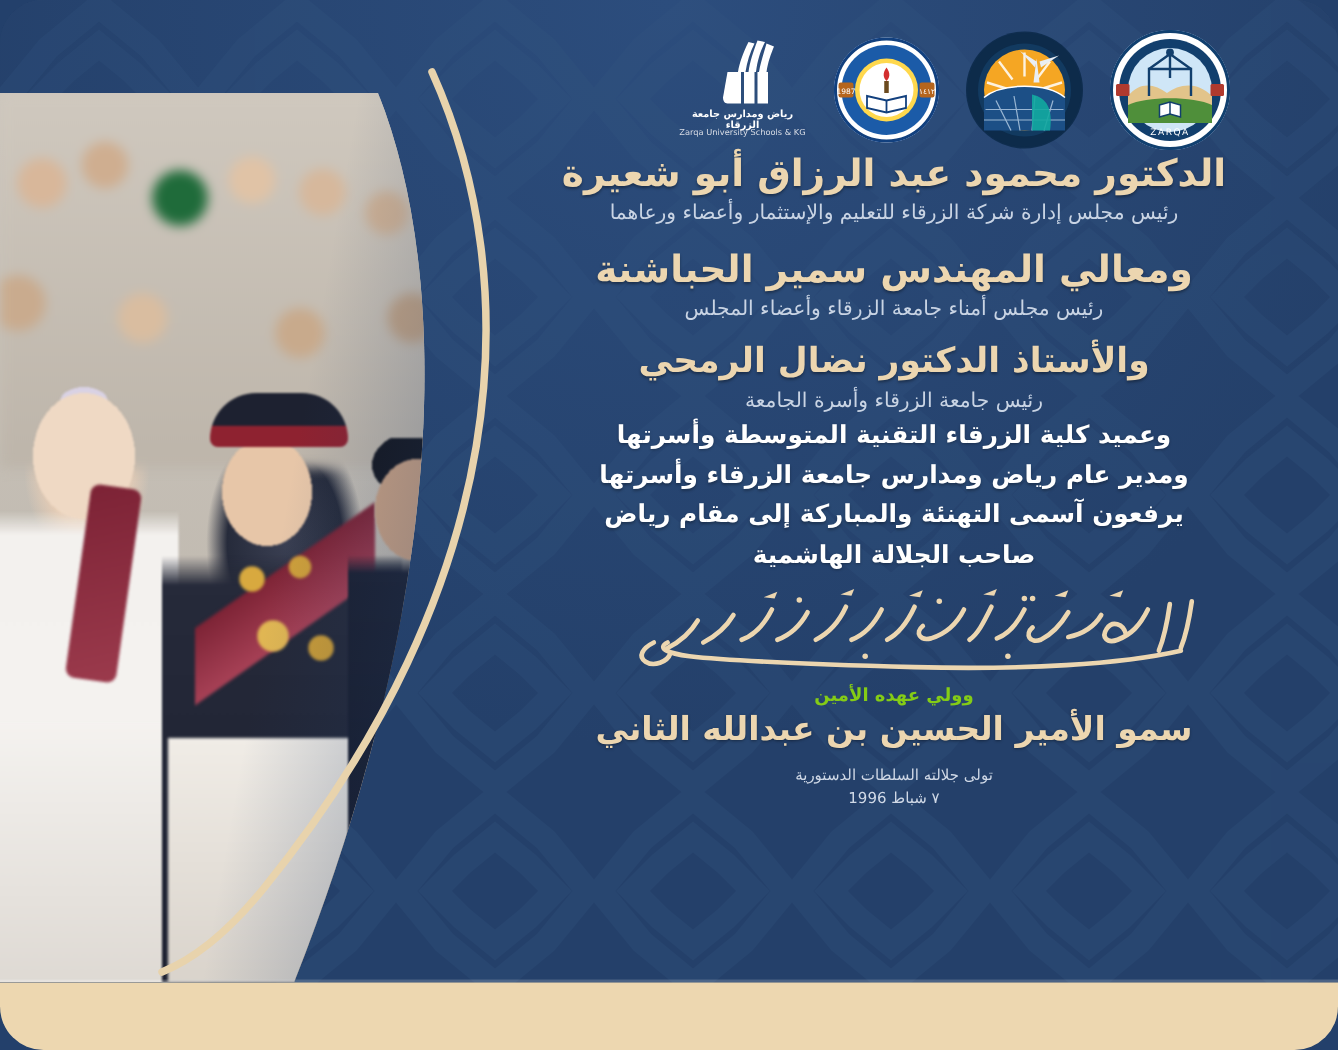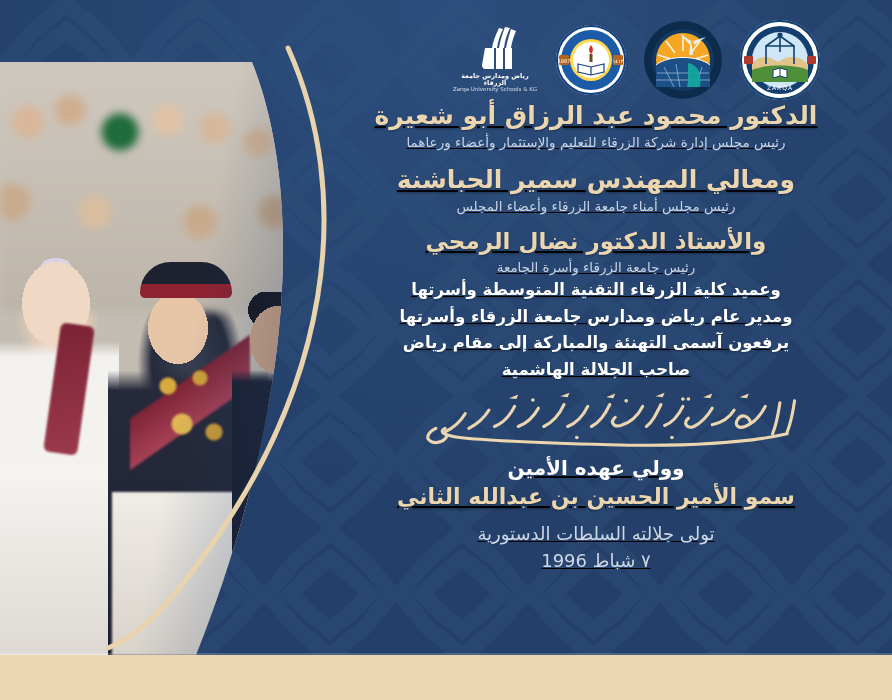--- a/index.html
+++ b/index.html
@@ -4,20 +4,21 @@
 <style>
   html,body{margin:0;padding:0;}
   body{
     width:892px;height:700px;overflow:hidden;
     background:#23406b;
     font-family:"DejaVu Sans","Liberation Sans",sans-serif;
   }
   #poster{
     position:relative;width:892px;height:700px;overflow:hidden;
     background:#24406a;
+    border-radius:29px;
   }
 
   
   .bg-pattern{
     position:absolute;inset:0;
     background-color:#24406a;
     background-image:
       radial-gradient(circle at 50% 0%, #2c4d7d 0%, #24406a 60%),
       repeating-conic-gradient(from 0deg at 0 0, rgba(255,255,255,0.035) 0deg 12deg, rgba(0,0,0,0) 12deg 45deg);
     background-size:100% 100%, 118px 118px;
@@ -134,47 +135,47 @@
   .seal{border-radius:50%;overflow:hidden;position:relative;}
   .seal2{width:70px;height:70px;background:#f2f4f8;
     box-shadow:0 0 0 2px #1b4f9c inset;}
   .seal3{width:78px;height:78px;background:#0f2d4e;}
   .seal4{width:80px;height:80px;background:#f5f6f8;
     box-shadow:0 0 0 2px #14447e inset;}
 
   
   .content{
     position:absolute;right:0;left:300px;top:100px;
-    text-align:center;direction:rtl;padding:0 22px;text-decoration:underline;
+    text-align:center;direction:rtl;padding:0 22px;
   }
   .name-gold{
     color:#ecd6b0;font-weight:bold;letter-spacing:0;
     text-shadow:0 1px 2px rgba(0,0,0,.35);
   }
   .n1{font-size:25px;line-height:1.25;}
   .n2{font-size:25px;line-height:1.25;}
   .n3{font-size:23px;line-height:1.25;}
   .sub{
     color:#c9d4e4;font-size:13.5px;line-height:1.5;margin-top:1px;font-weight:400;
   }
   .gap{height:11px;}
   .body-block{
     color:#ffffff;font-weight:bold;font-size:16.5px;line-height:1.62;
     text-shadow:0 1px 2px rgba(0,0,0,.3);
   }
   .royal-calli{
     margin-top:6px;height:62px;display:flex;align-items:center;justify-content:center;
   }
-  .mid-line{color:#ffffff;font-weight:bold;font-size:20px;margin-top:4px;}
+  .mid-line{color:#84cc16;font-weight:bold;font-size:12px;margin-top:4px;}
   .crown-prince{
     color:#ecd6b0;font-weight:bold;font-size:22px;line-height:1.3;margin-top:3px;
     text-shadow:0 1px 2px rgba(0,0,0,.35);
   }
   .bless{color:#ffffff;font-weight:bold;font-size:15.5px;line-height:1.5;margin-top:12px;}
-  .footnote{color:#cfd8e6;font-size:18px;line-height:1.5;margin-top:9px;}
+  .footnote{color:#cfd8e6;font-size:10px;line-height:1.5;margin-top:9px;}
   .sr{position:absolute;width:1px;height:1px;overflow:hidden;clip:rect(0 0 0 0);}
 </style>
 </head>
 <body>
 
 <div id="poster">
 
   <div class="bg-pattern"></div>
   <svg class="bg-stars" viewBox="0 0 892 700" preserveAspectRatio="none">
     <defs>

